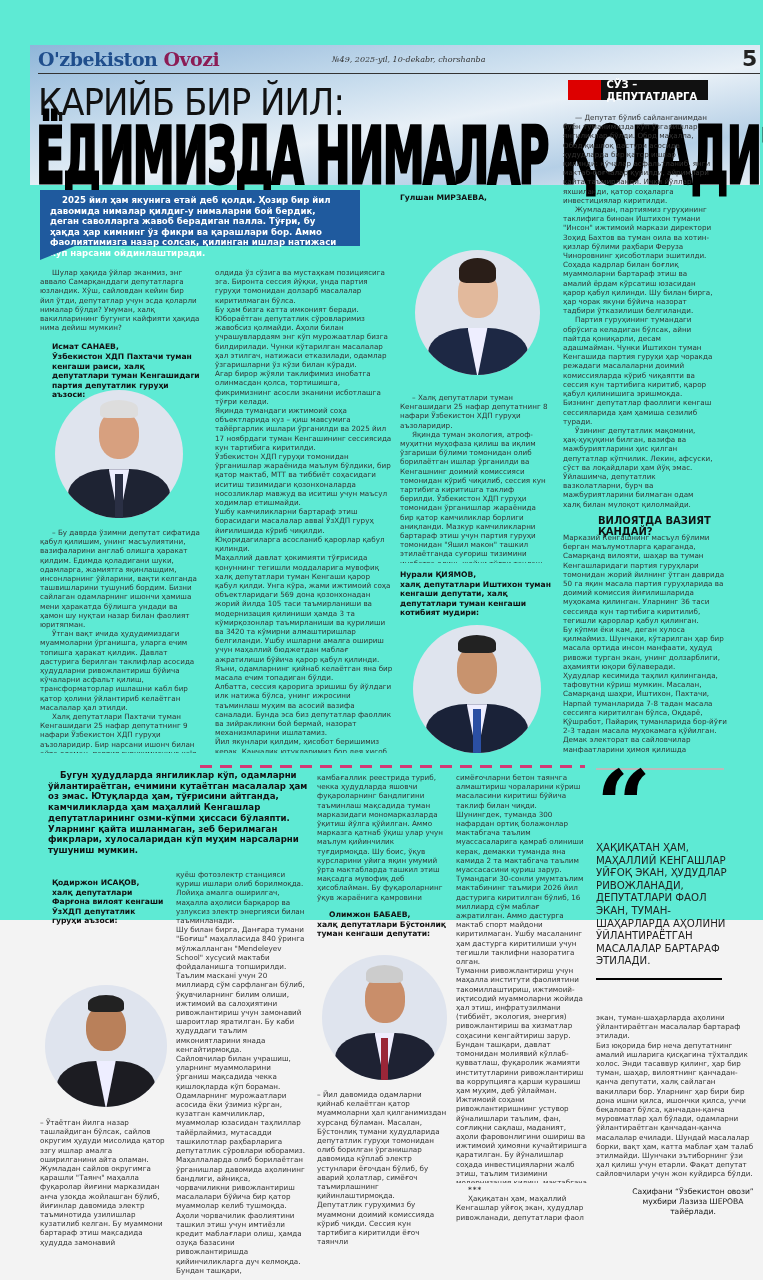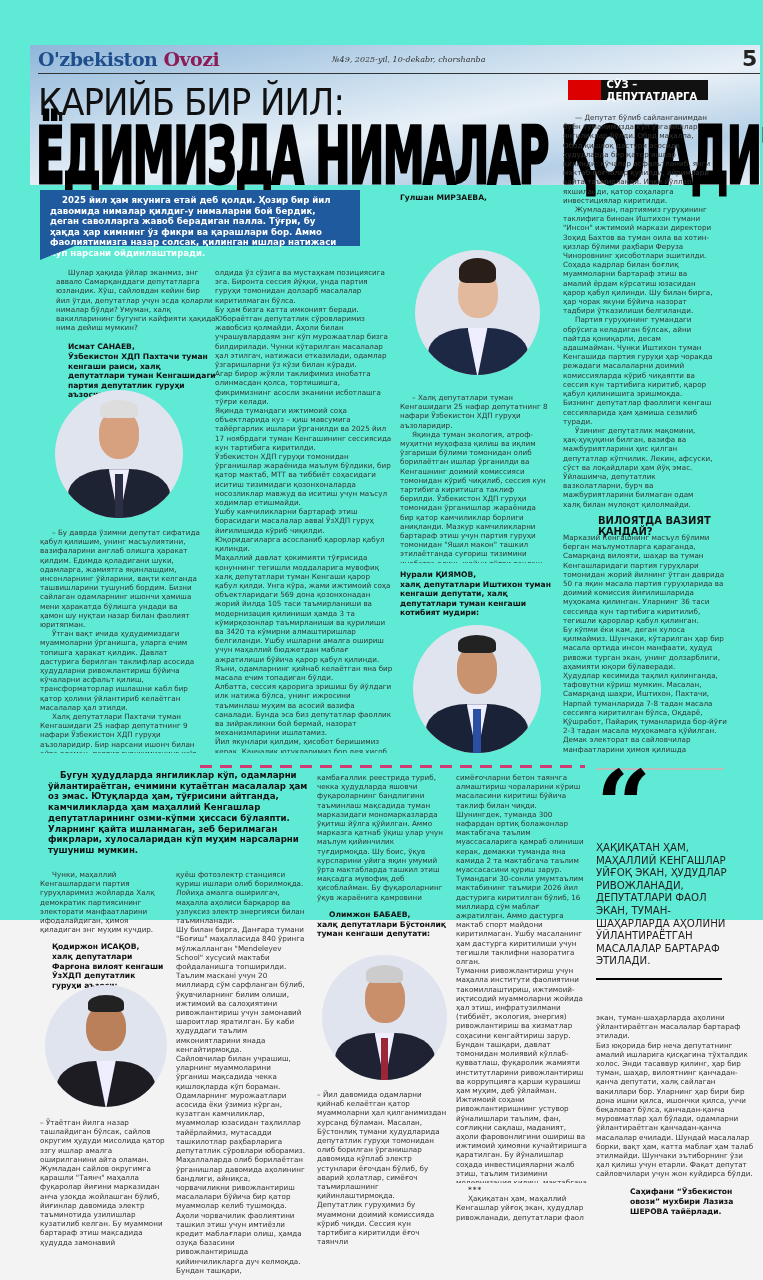--- a/index.html
+++ b/index.html
@@ -28,21 +28,21 @@
 .photo .shirt{position:absolute;left:42%;top:62%;width:16%;height:40%;background:#eef;clip-path:polygon(0 0,100% 0,50% 100%)}
 .photo .tie{position:absolute;left:47%;top:66%;width:6%;height:34%;background:#2a2f44}
 .subhead{position:absolute;left:598px;top:515px;font-size:10px;font-weight:bold;color:#111}
 .dash{position:absolute;top:765px;height:3px;background:repeating-linear-gradient(90deg,#d23a75 0 12px,transparent 12px 20px)}
 .lead2{position:absolute;left:48px;top:770px;width:262px;font-weight:bold;font-size:8.6px;line-height:10.7px;color:#111;text-indent:12px}
 .quote-box{position:absolute;left:596px;top:768px;width:136px}
 .quote-box .rule{height:2px;background:#bbb;width:128px;margin-bottom:6px}
 .quote-marks{font-family:"DejaVu Serif",serif;font-size:96px;font-weight:bold;line-height:60px;height:60px;color:#000;letter-spacing:-4px}
 .quote-text{font-size:10.2px;line-height:12.6px;color:#222;margin-top:6px;text-transform:uppercase}
 .quote-box .rule2{height:2px;background:#000;width:126px;margin-top:10px}
-.sig{position:absolute;left:630px;top:1187px;width:126px;text-align:left;font-weight:bold;font-size:7.6px;line-height:10px;color:#111}
+.sig{position:absolute;left:630px;top:1187px;width:126px;text-align:center;font-weight:normal;font-size:7.6px;line-height:10px;color:#111}
 .stars{text-align:left;font-weight:bold;letter-spacing:1px;text-indent:12px}
 </style>
 </head>
 <body>
 
 <div class="page">
   <div class="sky"></div>
   <div class="masthead">
     <span class="m1">O'zbekiston</span>
     <span class="m2">Ovozi</span>
@@ -55,21 +55,21 @@
   <div class="h2">ЁДИМИЗДА НИМАЛАР ҚОЛАДИ?</div>
 
   <div class="rubric">
     <div class="red"></div>
     <span>СЎЗ – ДЕПУТАТЛАРГА</span>
   </div>
 
   <div class="lead">2025 йил ҳам якунига етай деб қолди. Ҳозир бир йил давомида нималар қилдиг-у нималарни бой бердик, деган саволларга жавоб берадиган палла. Тўғри, бу ҳақда ҳар кимнинг ўз фикри ва қарашлари бор. Аммо фаолиятимизга назар солсак, қилинган ишлар натижаси кўп нарсани ойдинлаштиради.</div>
   <div class="lead-tail"></div>
 
-  <div class="col" style="left:40px;top:268px;width:160px;margin-left:16px;">
+  <div class="col" style="left:40px;top:268px;width:160px;">
     <p>Шулар ҳақида ўйлар эканмиз, энг аввало Самарқанддаги депутатларга юзландик. Хўш, сайловдан кейин бир йил ўтди, депутатлар учун эсда қоларли нималар бўлди? Умуман, халқ вакилларининг бугунги кайфияти ҳақида нима дейиш мумкин?</p>
     <div style="height:10px"></div>
     <div style="padding-left:12px">
       <div class="bold-name">Исмат САНАЕВ,</div>
       <div class="bold-name">Ўзбекистон ХДП Пахтачи туман кенгаши раиси, халқ депутатлари туман Кенгашидаги партия депутатлик гуруҳи аъзоси:</div>
     </div>
   </div>
   <div class="photo" style="left:55px;top:390px;width:128px;height:128px;">
     <div class="suit"></div>
       <div class="shirt"></div>
@@ -130,21 +130,20 @@
   </div>
   <div class="subhead">ВИЛОЯТДА ВАЗИЯТ ҚАНДАЙ?</div>
   <div class="col" style="left:563px;top:533px;width:165px;height:220px;overflow:hidden;white-space:pre-line">Марказий Кенгашнинг масъул бўлими берган маълумотларга қараганда, Самарқанд вилояти, шаҳар ва туман Кенгашларидаги партия гуруҳлари томонидан жорий йилнинг ўтган даврида 50 га яқин масала партия гуруҳларида ва доимий комиссия йиғилишларида муҳокама қилинган. Уларнинг 36 таси сессияда кун тартибига киритилиб, тегишли қарорлар қабул қилинган.
 Бу кўпми ёки кам, деган хулоса қилмаймиз. Шунчаки, кўтарилган ҳар бир масала ортида инсон манфаати, ҳудуд ривожи турган экан, унинг долзарблиги, аҳамияти юқори бўлаверади.
 Ҳудудлар кесимида таҳлил қилинганда, тафовутни кўриш мумкин. Масалан, Самарқанд шаҳри, Иштихон, Пахтачи, Нарпай туманларида 7-8 тадан масала сессияга киритилган бўлса, Оқдарё, Қўшработ, Пайариқ туманларида бор-йўғи 2-3 тадан масала муҳокамага қўйилган. Демак электорат ва сайловчилар манфаатларини ҳимоя қилишда депутатлардан амалий натижалар кутилади.</div>
 
   <div class="dash" style="left:200px;width:385px"></div>
   <div class="lead2">Бугун ҳудудларда янгиликлар кўп, одамларни ўйлантираётган, ечимини кутаётган масалалар ҳам оз эмас. Ютуқларда ҳам, тўғрисини айтганда, камчиликларда ҳам маҳаллий Кенгашлар депутатларининг озми-кўпми ҳиссаси бўлаяпти. Уларнинг қайта ишланмаган, зеб берилмаган фикрлари, хулосаларидан кўп муҳим нарсаларни тушуниш мумкин.</div>
 
   <div class="col" style="left:40px;top:870px;width:125px;">
-    <p>Чунки, маҳаллий Кенгашлардаги партия гуруҳларимиз жойларда Халқ демократик партиясининг электорати манфаатларини ифодалайдиган, ҳимоя қиладиган энг муҳим кучдир.</p>
     <div style="height:8px"></div>
     <div style="padding-left:12px">
       <div class="bold-name">Қодиржон ИСАҚОВ,</div>
       <div class="bold-name">халқ депутатлари Фарғона вилоят кенгаши ЎзХДП депутатлик гуруҳи аъзоси:</div>
     </div>
   </div>
   <div class="photo" style="left:45px;top:985px;width:122px;height:122px;">
     <div class="suit" style="background:#1c1c22"></div>
       <div class="shirt"></div>
       <div class="face" style="background:#b9805a"></div>

